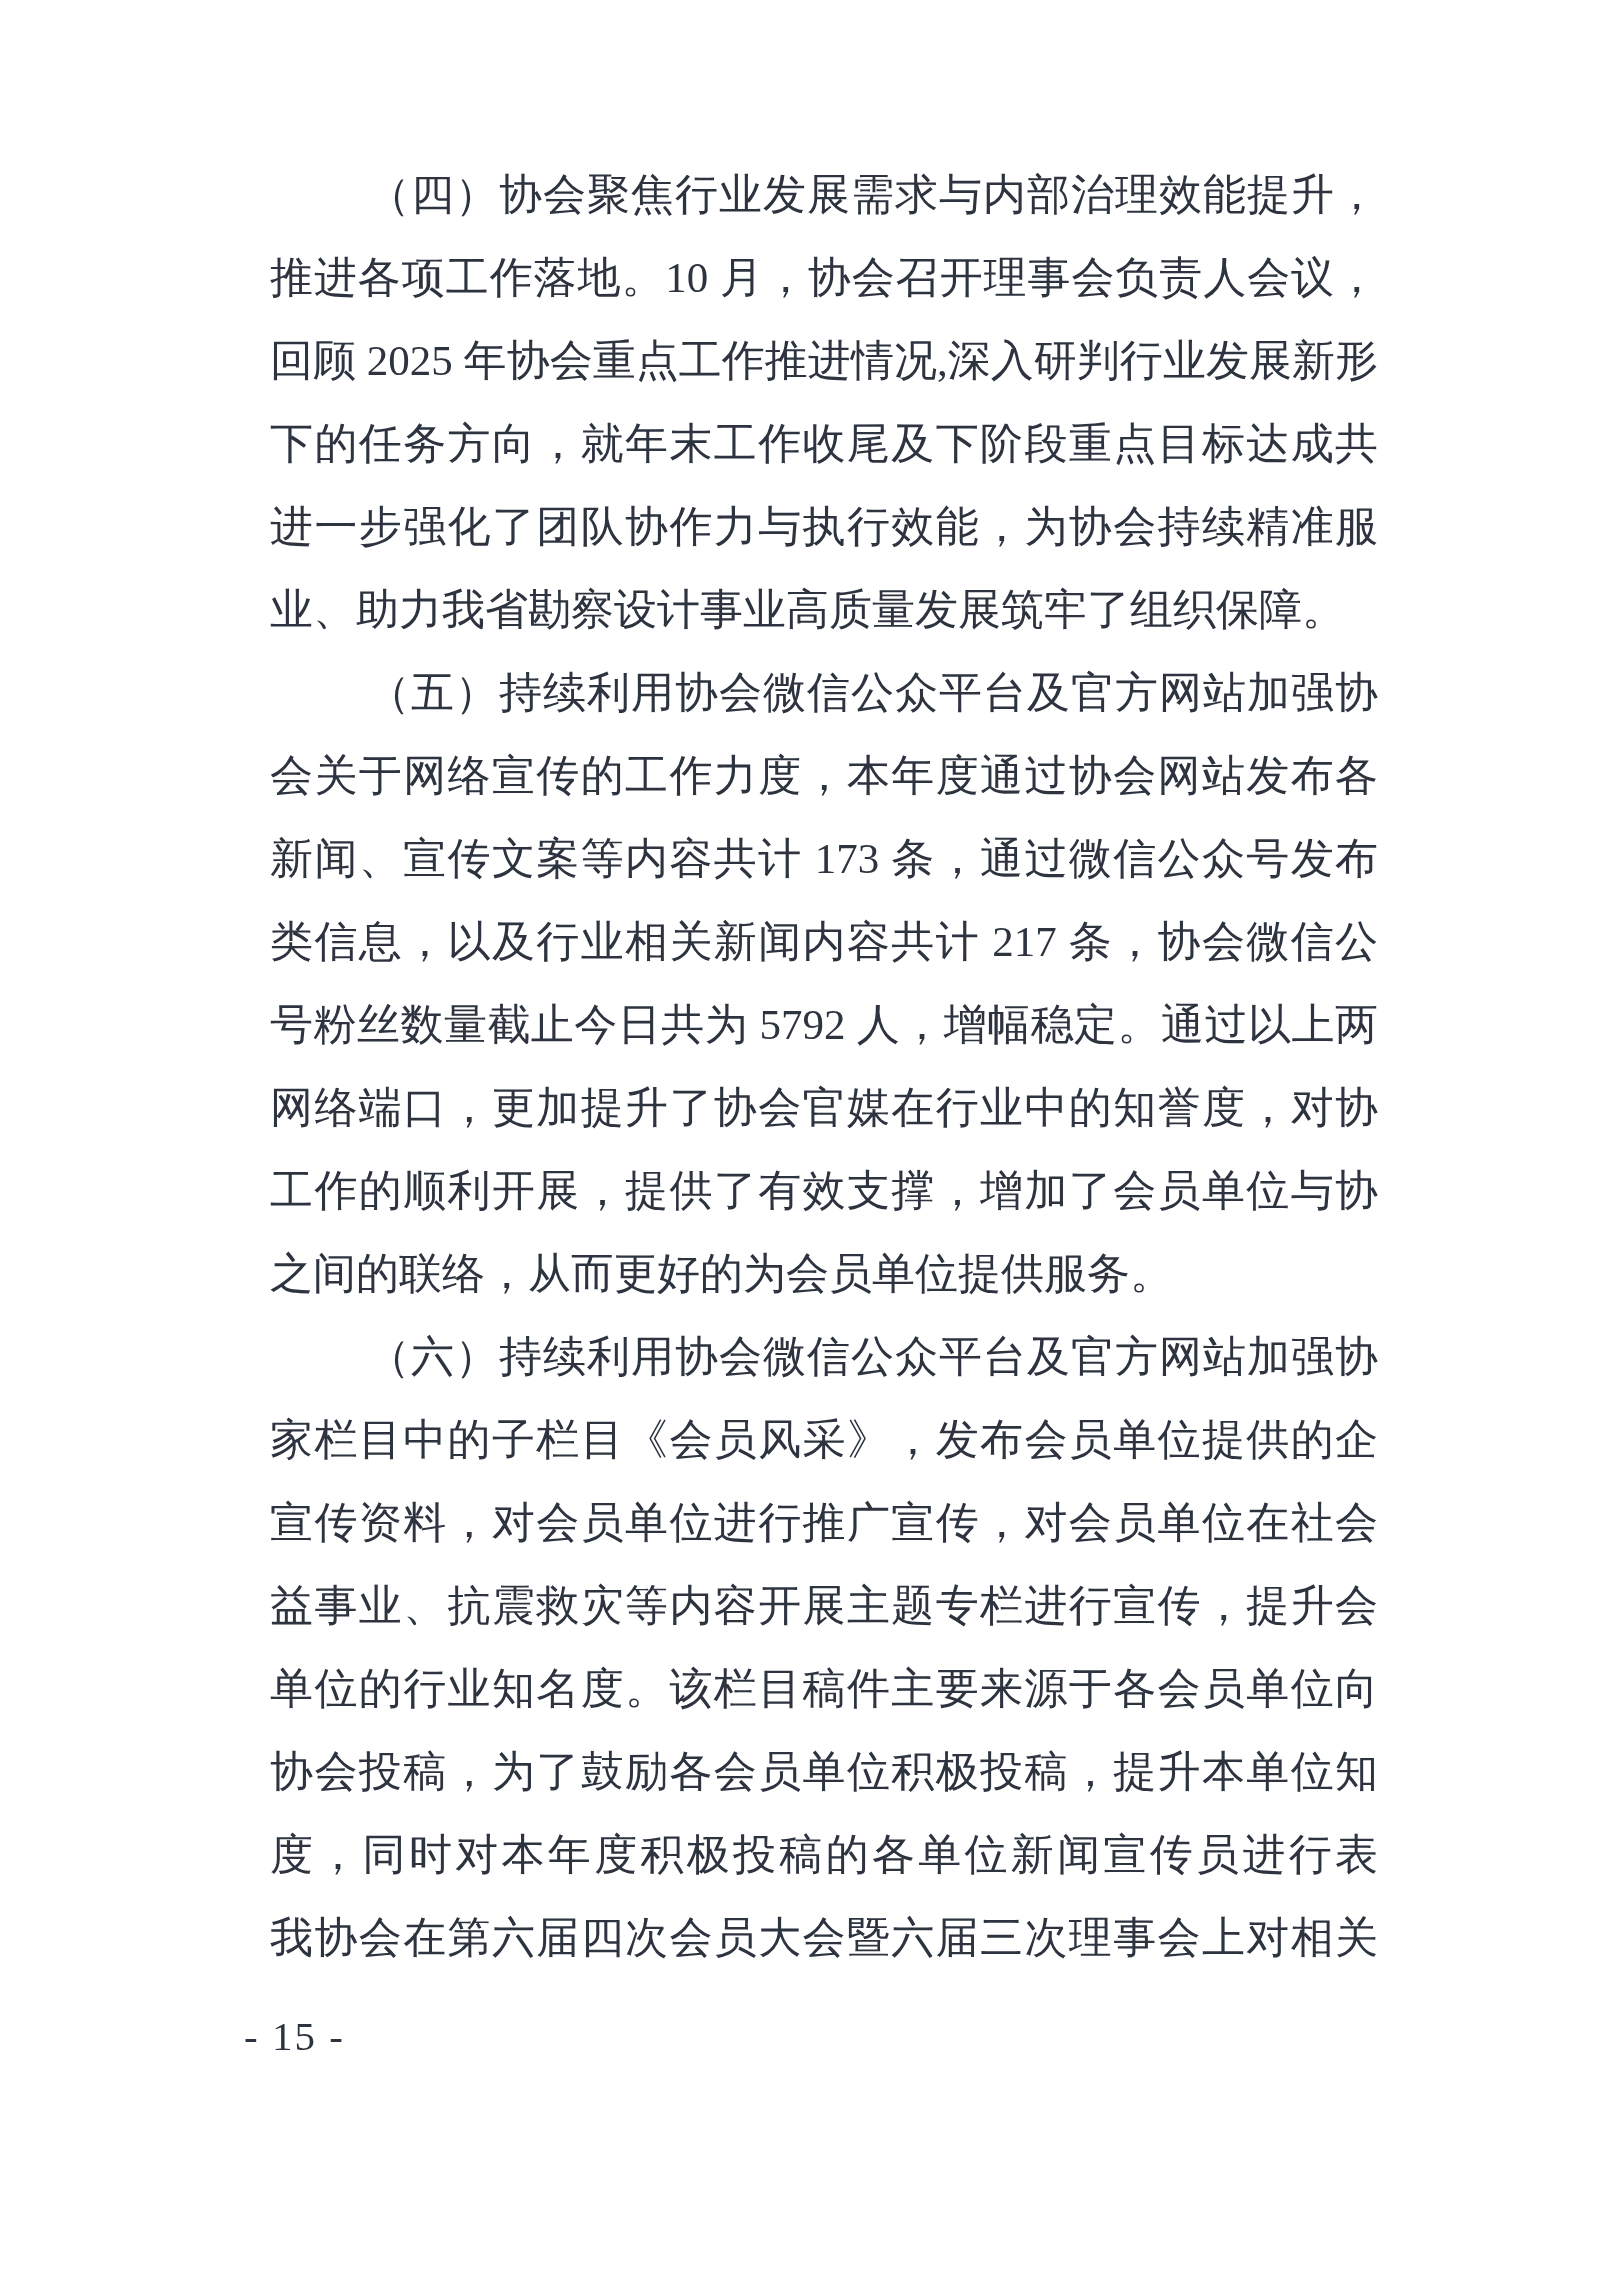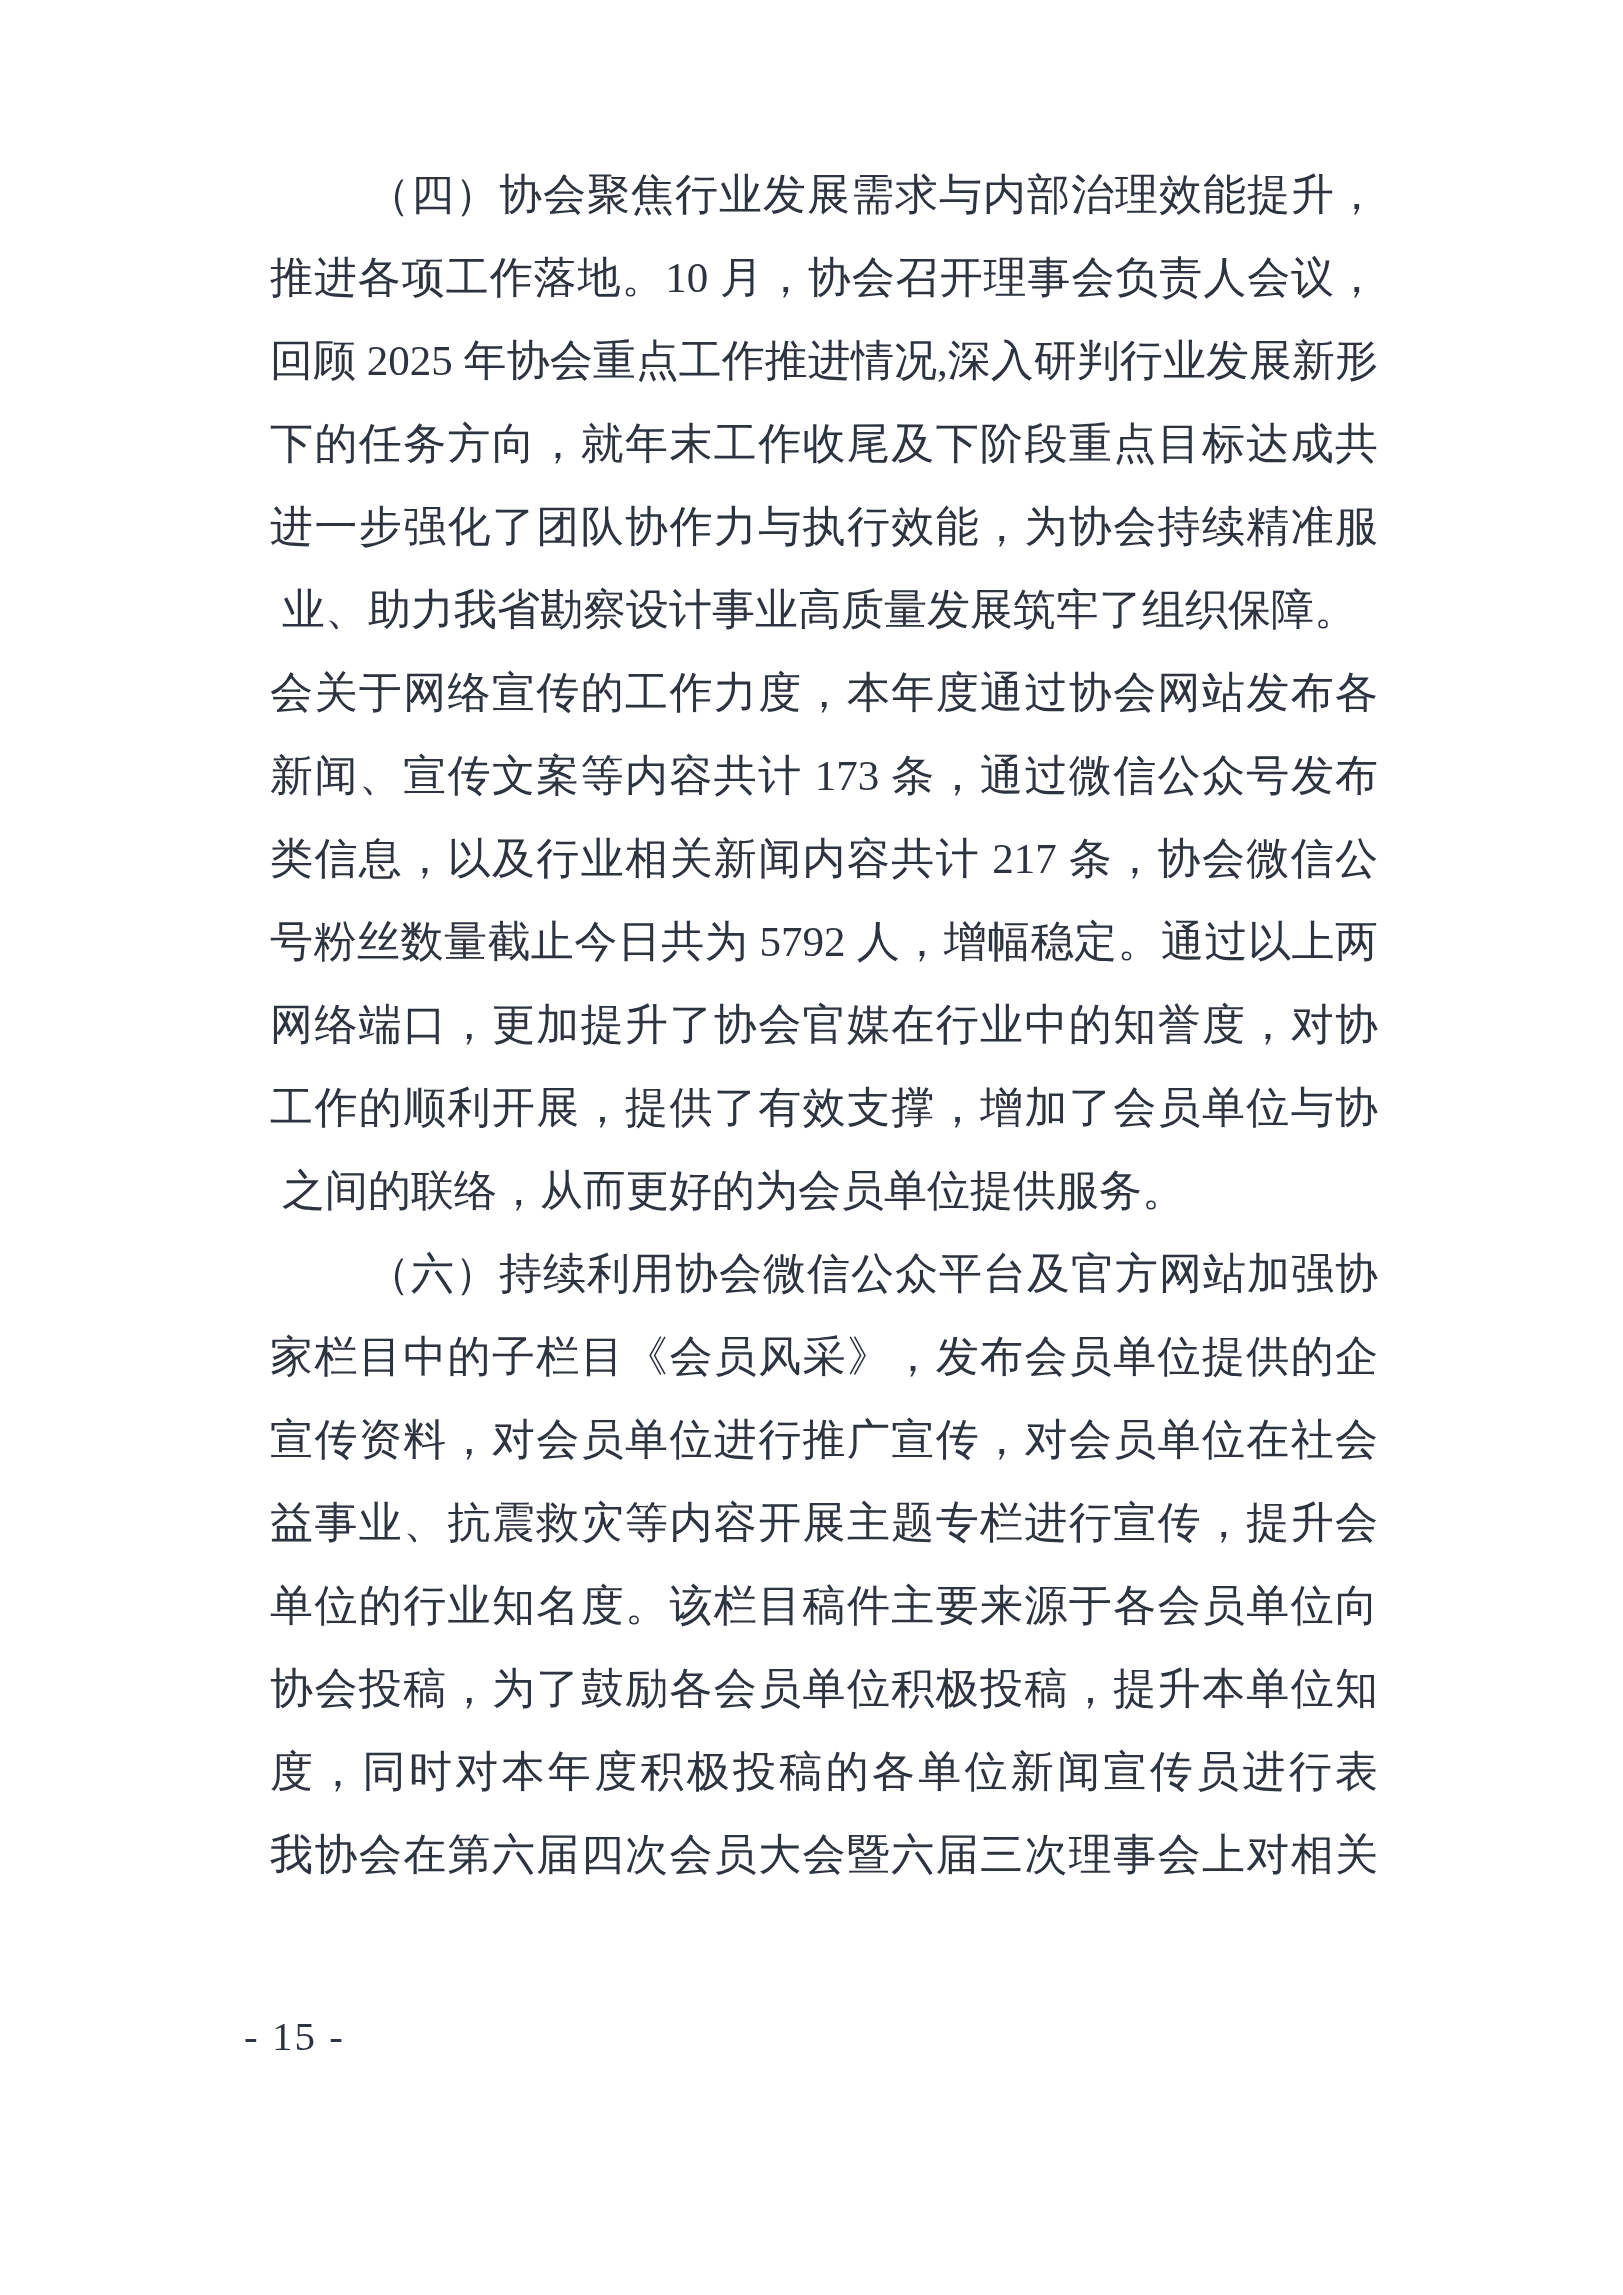--- a/index.html
+++ b/index.html
@@ -37,21 +37,20 @@
     text-align: justify;
     text-align-last: justify;
     overflow: hidden;
   }
   .line.first {
     text-indent: 97px;
   }
   .line.para-end {
     text-align: left;
     text-align-last: left;
-    margin-left: 12px;
   }
   .page-number {
     position: absolute;
     left: 244px;
     top: 2006px;
     height: 61px;
     line-height: 61px;
     font-size: 41px;
     letter-spacing: 2px;
     color: var(--ink);
@@ -64,20 +63,21 @@
   <div class="text-block" id="text-block">
       <div class="paragraph">
         <div class="line first">（四）协会聚焦行业发展需求与内部治理效能提升，稳步</div>
         <div class="line">推进各项工作落地。10 月，协会召开理事会负责人会议，全面</div>
         <div class="line">回顾 2025 年协会重点工作推进情况,深入研判行业发展新形势</div>
         <div class="line">下的任务方向，就年末工作收尾及下阶段重点目标达成共识，</div>
         <div class="line">进一步强化了团队协作力与执行效能，为协会持续精准服务行</div>
         <div class="line para-end">业、助力我省勘察设计事业高质量发展筑牢了组织保障。</div>
       </div>
       <div class="paragraph">
+        <div class="line first">（五）持续利用协会微信公众平台及官方网站加强协</div>
         <div class="line">会关于网络宣传的工作力度，本年度通过协会网站发布各类</div>
         <div class="line">新闻、宣传文案等内容共计 173 条，通过微信公众号发布各</div>
         <div class="line">类信息，以及行业相关新闻内容共计 217 条，协会微信公众</div>
         <div class="line">号粉丝数量截止今日共为 5792 人，增幅稳定。通过以上两项</div>
         <div class="line">网络端口，更加提升了协会官媒在行业中的知誉度，对协会</div>
         <div class="line">工作的顺利开展，提供了有效支撑，增加了会员单位与协会</div>
         <div class="line para-end">之间的联络，从而更好的为会员单位提供服务。</div>
       </div>
       <div class="paragraph">
         <div class="line first">（六）持续利用协会微信公众平台及官方网站加强协</div>

